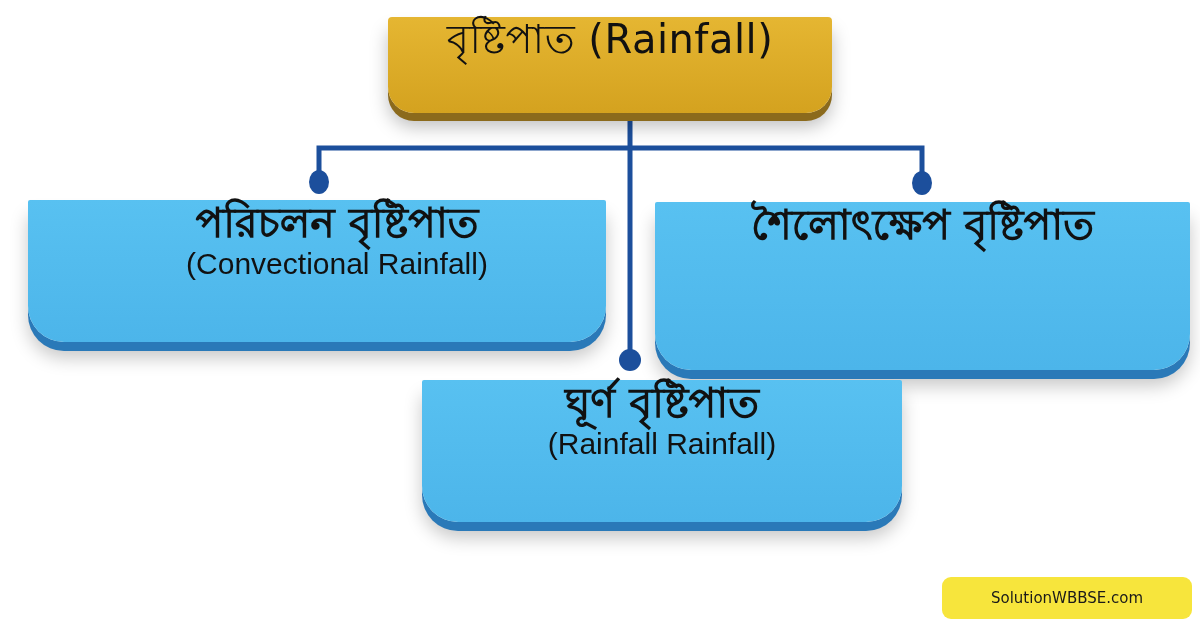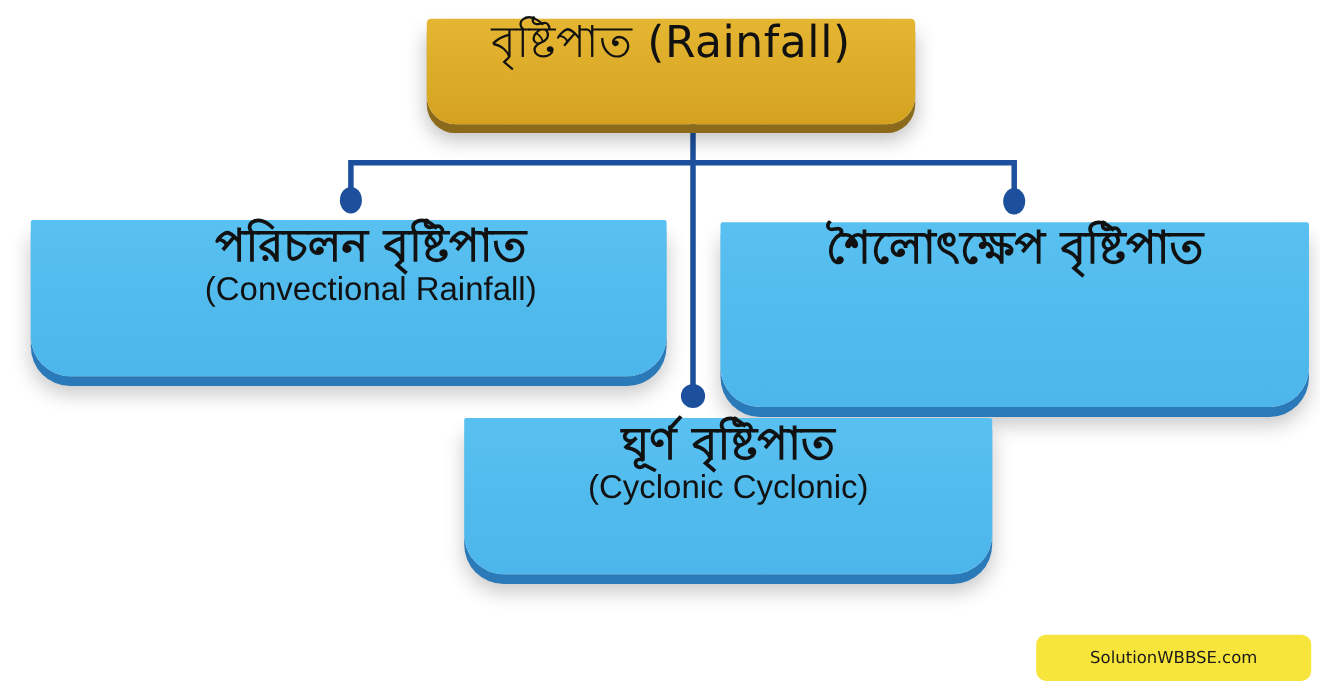--- a/index.html
+++ b/index.html
@@ -122,18 +122,18 @@
   <span class="bn">পরিচলন বৃষ্টিপাত</span>
   <span class="en">(Convectional Rainfall)</span>
 </div>
 
 <div class="node node-child node-orographic">
   <span class="bn">শৈলোৎক্ষেপ বৃষ্টিপাত</span>
 </div>
 
 <div class="node node-child node-cyclonic">
   <span class="bn">ঘূর্ণ বৃষ্টিপাত</span>
-  <span class="en">(Cyclonic Cyclonic)</span>
+  <span class="en">(Rainfall Rainfall)</span>
 </div>
 
 <div class="watermark">
   <span>SolutionWBBSE.com</span>
 </div>
 
 </body></html>

